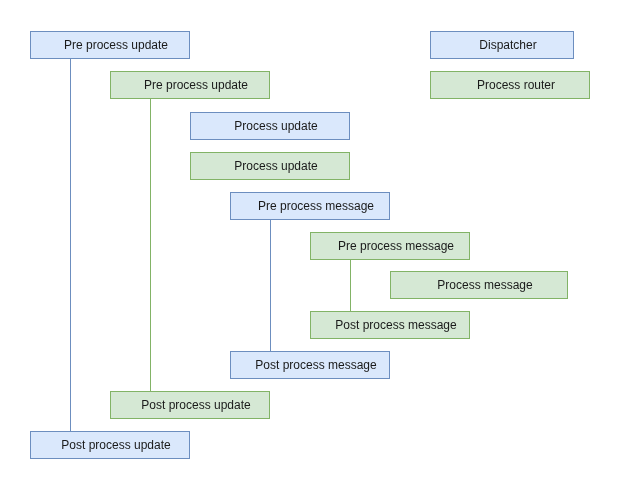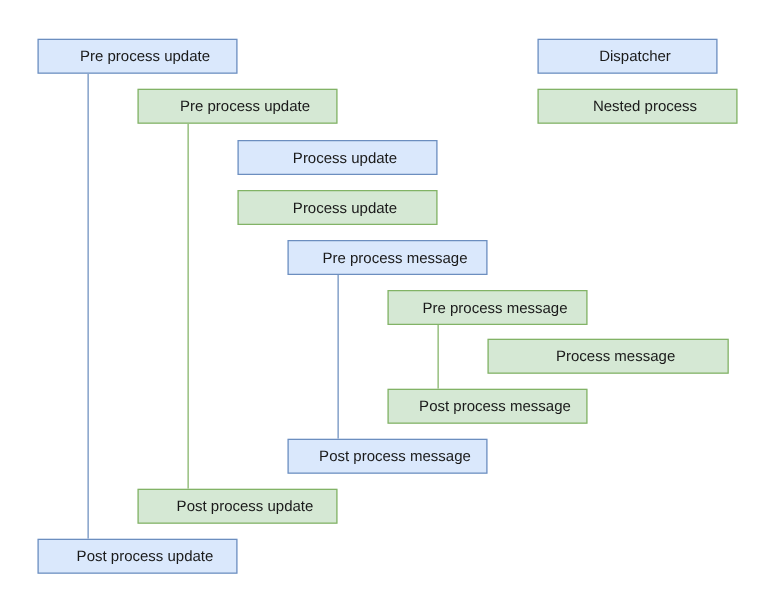--- a/index.html
+++ b/index.html
@@ -62,23 +62,23 @@
       <div class="edge dispatcher" style="left: 270px; top: 220px; height: 131px;"></div>
       <div class="edge router" style="left: 350px; top: 260px; height: 51px;"></div>
     </div>
   <div id="nodes-layer">
       <div class="node dispatcher" style="left: 30px; top: 31px; width: 160px; height: 28px;">Pre process update</div>
       <div class="node router" style="left: 110px; top: 71px; width: 160px; height: 28px;">Pre process update</div>
       <div class="node dispatcher" style="left: 190px; top: 112px; width: 160px; height: 28px;">Process update</div>
       <div class="node router" style="left: 190px; top: 152px; width: 160px; height: 28px;">Process update</div>
       <div class="node dispatcher" style="left: 230px; top: 192px; width: 160px; height: 28px;">Pre process message</div>
       <div class="node router" style="left: 310px; top: 232px; width: 160px; height: 28px;">Pre process message</div>
-      <div class="node router" style="left: 390px; top: 271px; width: 193px; height: 28px;">Process message</div>
+      <div class="node router" style="left: 390px; top: 271px; width: 178px; height: 28px;">Process message</div>
       <div class="node router" style="left: 310px; top: 311px; width: 160px; height: 28px;">Post process message</div>
       <div class="node dispatcher" style="left: 230px; top: 351px; width: 160px; height: 28px;">Post process message</div>
       <div class="node router" style="left: 110px; top: 391px; width: 160px; height: 28px;">Post process update</div>
       <div class="node dispatcher" style="left: 30px; top: 431px; width: 160px; height: 28px;">Post process update</div>
     </div>
   <div id="legend-layer">
       <div class="node dispatcher" style="left: 430px; top: 31px; width: 144px; height: 28px;">Dispatcher</div>
-      <div class="node router" style="left: 430px; top: 71px; width: 160px; height: 28px;">Nested process</div>
+      <div class="node router" style="left: 430px; top: 71px; width: 160px; height: 28px;">Process router</div>
     </div>
 </div>
 
 </body></html>

